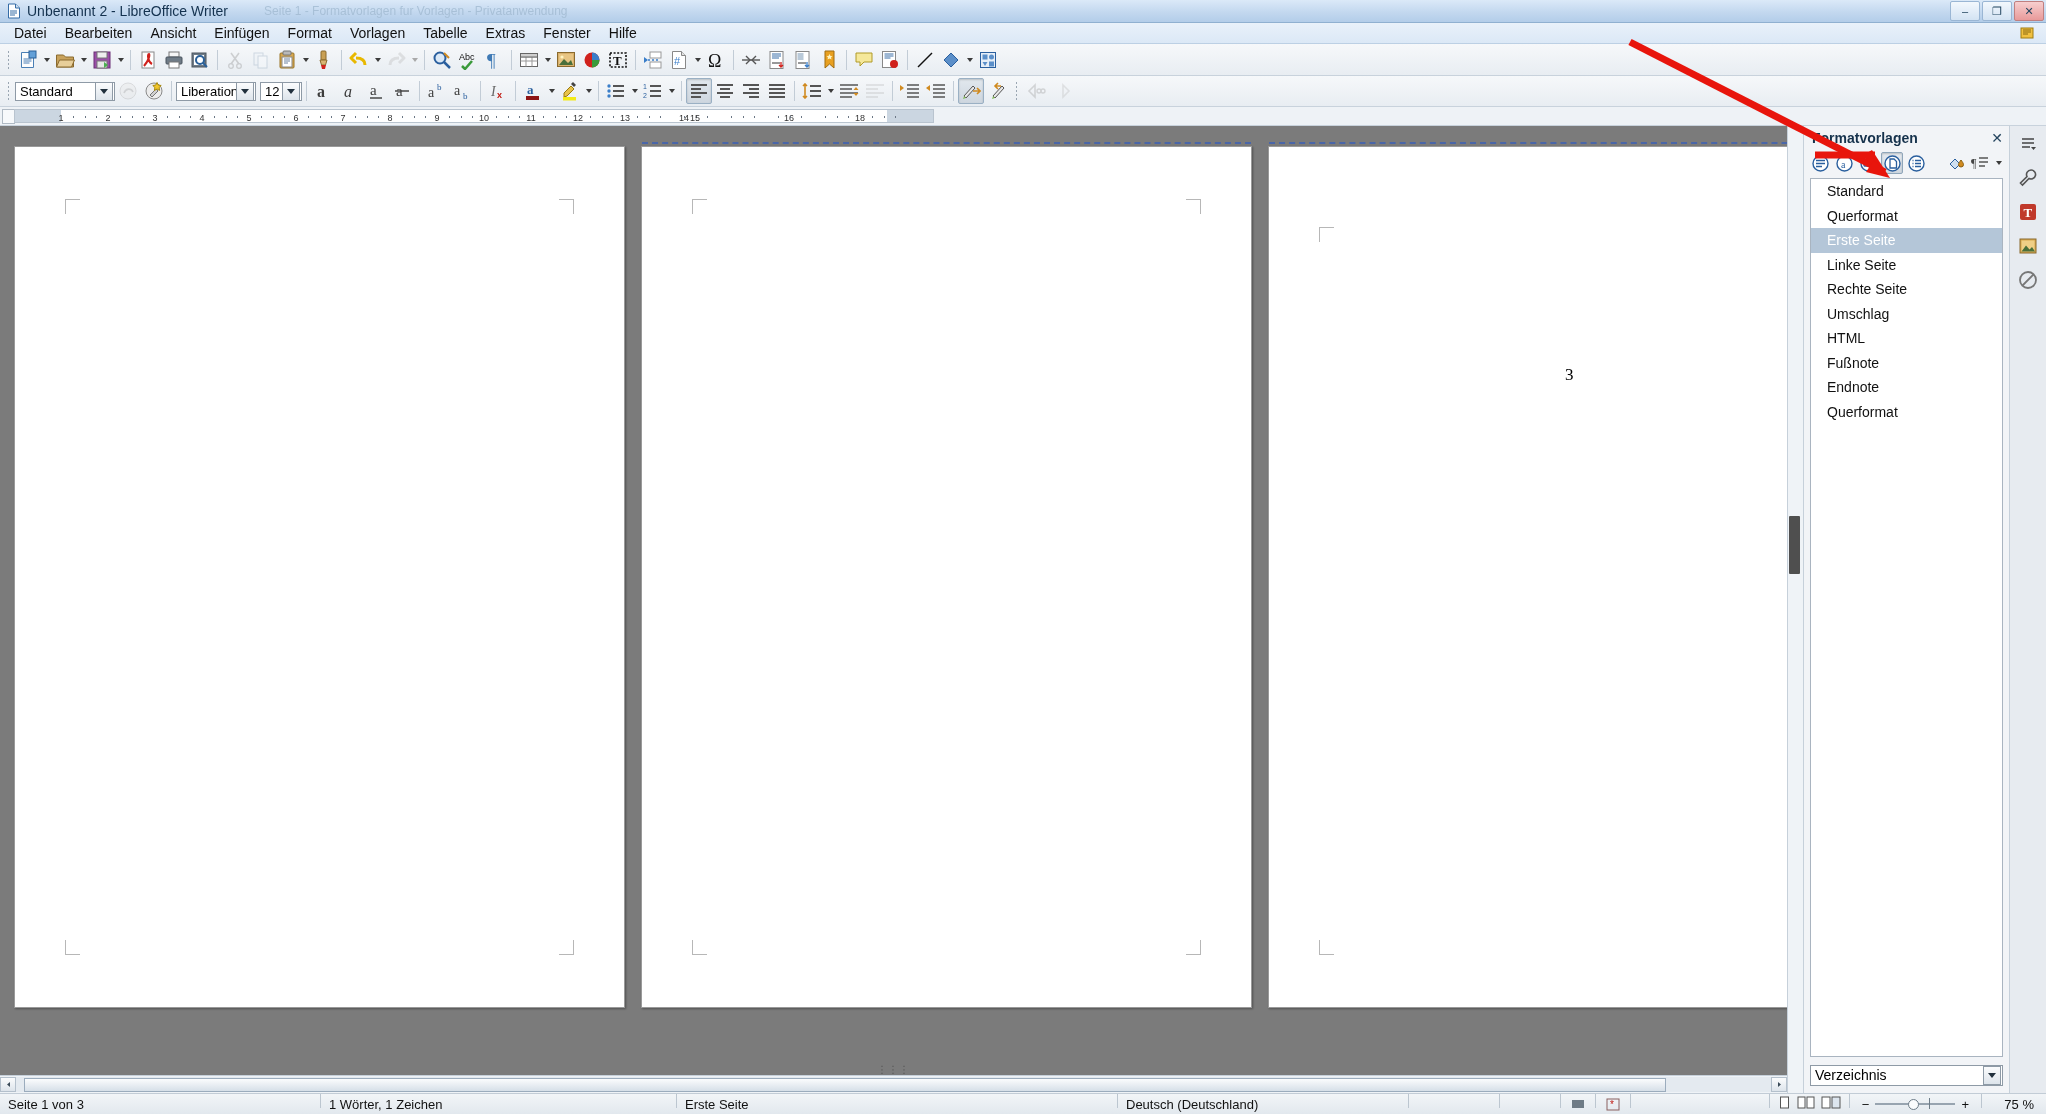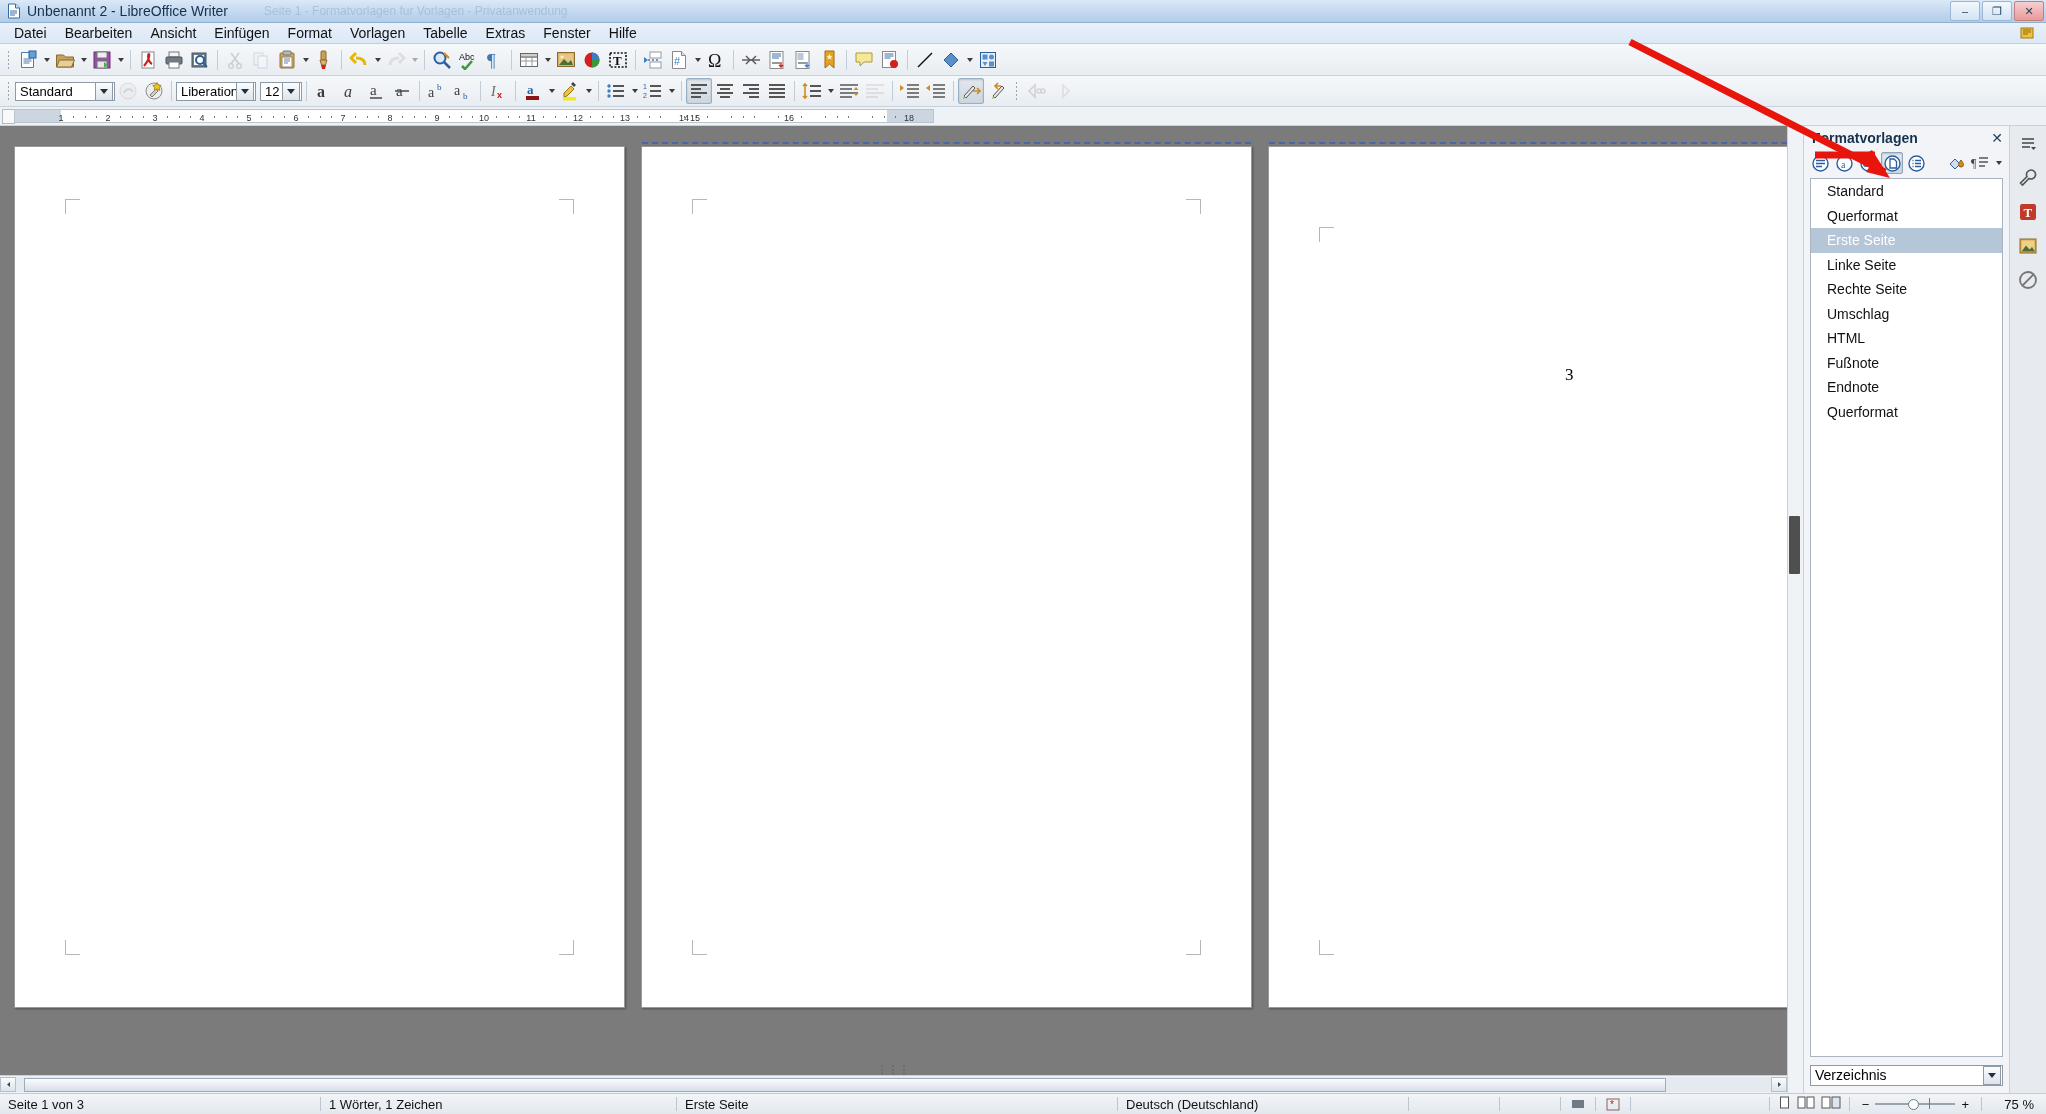--- a/index.html
+++ b/index.html
@@ -108,21 +108,21 @@
   .style-item{height:24.5px;display:flex;align-items:center;padding-left:16px;font-size:14px;color:#111;}
   .style-item.sel{background:#b4c6d8;color:#fff;}
   .deckfoot{height:28px;display:flex;align-items:center;padding:0 6px 4px 6px;}
   .deckfoot .combo{flex:1;height:21px;font-size:14px;}
   .tabrail{width:36px;background:#e7ebf0;border-left:1px solid #c6d0da;display:flex;flex-direction:column;
      align-items:center;padding-top:4px;gap:6px;}
   .railbtn{width:26px;height:26px;display:flex;align-items:center;justify-content:center;
      border:1px solid transparent;border-radius:2px;}
 
   
-  .statusbar{height:20px;display:flex;align-items:center;font-size:13px;color:#111;
+  .statusbar{height:20px;display:flex;font-size:13px;color:#111;
      background:linear-gradient(#f2f5f8,#e2e8ee);border-top:1px solid #c2ccd6;}
   .sb{display:flex;align-items:center;height:20px;padding:0 8px;box-sizing:border-box;}
   .sbdiv{width:1px;height:14px;background:#bcc6d0;}
   .zoomslider{display:flex;align-items:center;gap:0;padding:0 6px;}
   .zs-line{width:80px;height:2px;background:#98a4b0;position:relative;}
   .zs-knob{position:absolute;left:33px;top:-4px;width:9px;height:9px;border-radius:50%;
      background:#fbfcfd;border:1px solid #6e7c88;}
   .zs-mid{position:absolute;left:54px;top:-5px;width:1px;height:11px;background:#6e7c88;}
 
   
@@ -742,21 +742,21 @@
         <span class="dot" style="left: 727.5px;"></span>
         <span class="dot" style="left: 739.25px;"></span>
         <span class="tick" style="left: 774px;">16</span>
         <span class="dot" style="left: 762.75px;"></span>
         <span class="dot" style="left: 774.5px;"></span>
         <span class="dot" style="left: 786.25px;"></span>
         <span class="tick" style="left: 798px; margin-top: 17px;">17</span>
         <span class="dot" style="left: 809.75px;"></span>
         <span class="dot" style="left: 821.5px;"></span>
         <span class="dot" style="left: 833.25px;"></span>
-        <span class="tick" style="left: 894px;">18</span>
+        <span class="tick" style="left: 845px;">18</span>
         <span class="dot" style="left: 856.75px;"></span>
         <span class="dot" style="left: 868.5px;"></span>
         <span class="dot" style="left: 880.25px;"></span>
       </div>
   </div>
 
   <div class="main">
 
     <div class="docarea">
       <div class="pages">

